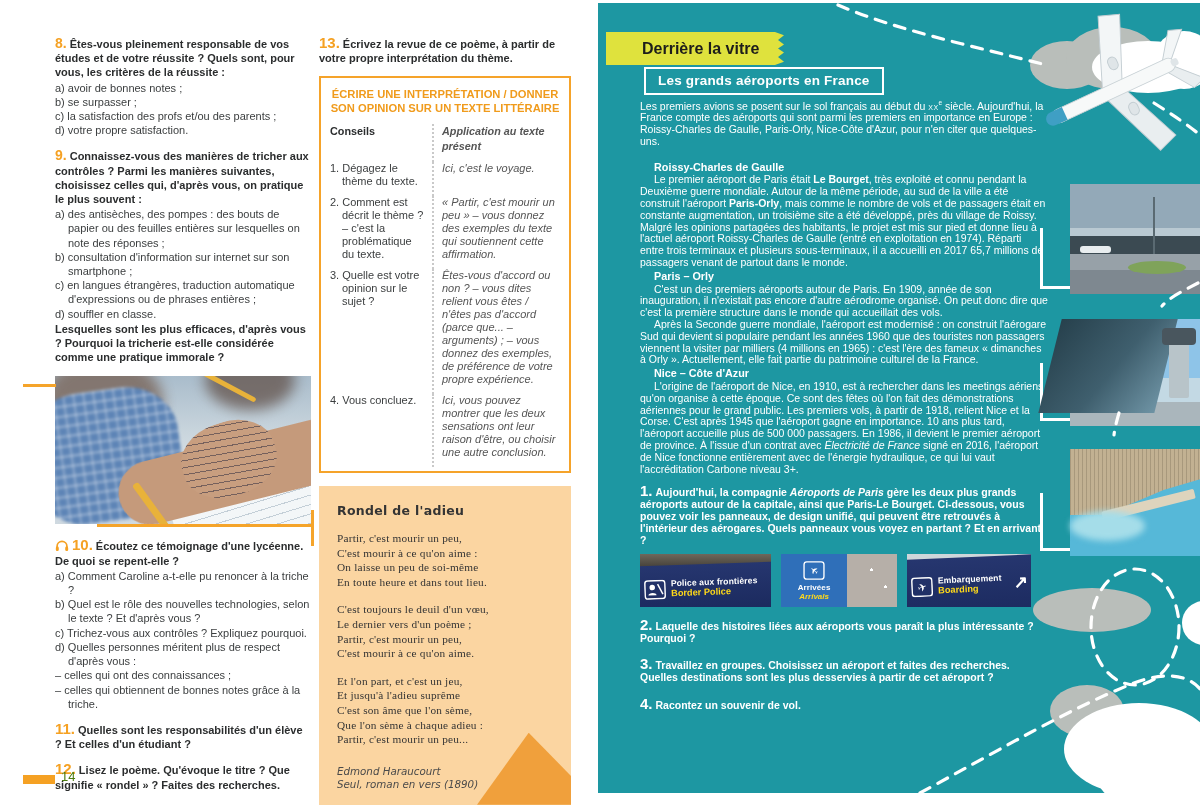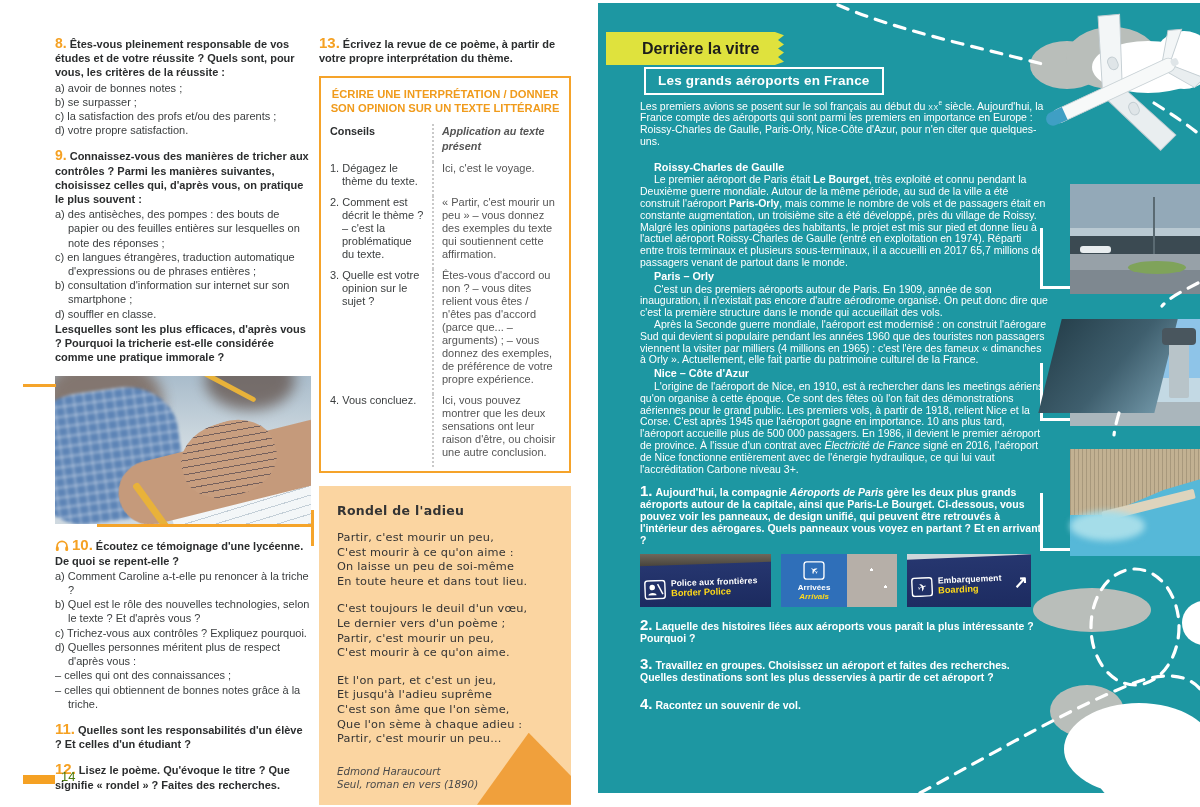--- a/index.html
+++ b/index.html
@@ -44,28 +44,28 @@
   .acc-right{left:256px;top:134px;width:3px;height:36px;}
   .acc-bottom{left:42px;top:148px;width:217px;height:3px;}
 
   
   .guide-table{border:2px solid #f5a32a;padding:9px 9px 4px;margin-top:7px;}
   .gt-title{color:#f09b1c;font-weight:700;text-align:center;font-size:11.2px;line-height:14px;margin-bottom:9px;}
   .gt-grid{display:grid;grid-template-columns:102px 1fr;}
   .gt-h{font-weight:700;font-size:10.8px;padding-bottom:9px;color:#2b2d2e;}
   .gt-c{font-size:11px;line-height:13px;padding-bottom:8px;padding-right:6px;}
   .gt-left{padding-left:12px;text-indent:-12px;}
-  .gt-r{border-left:2px dotted #c9c9c9;padding-left:8px;padding-right:0;color:#555;}
+  .gt-r{border-left:2px dotted #c9c9c9;padding-left:8px;padding-right:0;font-style:italic;color:#555;}
   .gt-h.gt-r{font-style:italic;}
 
   
   .poem{position:relative;margin-top:13px;background:#fbd5a1;padding:18px 18px 14px;min-height:284px;
         font-family:"DejaVu Sans",sans-serif;color:#343434;}
   .poem-title{font-weight:700;font-size:12.5px;margin-bottom:13px;letter-spacing:.3px;}
-  .stanza{white-space:pre-line;font-size:11.3px;line-height:14.6px;margin-bottom:13px;letter-spacing:.2px;}
+  .stanza{white-space:pre-line;font-size:11.3px;line-height:14.6px;margin-bottom:13px;letter-spacing:.2px;font-family:Liberation Serif, serif;}
   .poem-author{margin-top:18px;font-style:italic;font-size:10.3px;line-height:13px;color:#4a4a4a;}
   .poem-source{font-style:italic;font-size:10.3px;line-height:13px;color:#4a4a4a;}
   .poem-fold{position:absolute;right:0;bottom:0;width:94px;height:72px;background:#f0a03c;
         clip-path:polygon(0 100%,55% 0,100% 60%,100% 100%);}
   .pagebar-left{position:absolute;left:14px;top:775px;width:32px;height:9px;background:#f5a123;}
   .pagenum-left{position:absolute;left:52px;top:769px;font-weight:400;font-size:13px;color:#4d7c0f;}
 
   
   .right-page{position:absolute;left:598px;top:3px;width:602px;height:790px;background:#1d97a2;overflow:hidden;color:#fff;}
   .banner{position:absolute;left:8px;top:29px;height:33px;width:178px;background:#dfe23d;color:#1d1d1b;
@@ -133,22 +133,22 @@
         <p class="ex-head"><span class="num">8.</span><span>Êtes-vous pleinement responsable de vos études et de votre réussite ? Quels sont, pour vous, les critères de la réussite :</span></p>
         <div class="item">a) avoir de bonnes notes ;</div>
         <div class="item">b) se surpasser ;</div>
         <div class="item">c) la satisfaction des profs et/ou des parents ;</div>
         <div class="item">d) votre propre satisfaction.</div>
       </div>
 
       <div class="ex">
         <p class="ex-head"><span class="num">9.</span><span>Connaissez-vous des manières de tricher aux contrôles ? Parmi les manières suivantes, choisissez celles qui, d'après vous, on pratique le plus souvent :</span></p>
         <div class="item">a) des antisèches, des pompes : des bouts de papier ou des feuilles entières sur lesquelles on note des réponses ;</div>
+        <div class="item">b) consultation d'information sur internet sur son smartphone ;</div>
         <div class="item">c) en langues étrangères, traduction automatique d'expressions ou de phrases entières ;</div>
-        <div class="item">b) consultation d'information sur internet sur son smartphone ;</div>
         <div class="item">d) souffler en classe.</div>
         <p class="ex-head tail">Lesquelles sont les plus efficaces, d'après vous ? Pourquoi la tricherie est-elle considérée comme une pratique immorale ?</p>
       </div>
 
       <div class="photo-wrap">
         <figure class="photo-cheat">
           <div class="pc-head"></div>
           <div class="pc-head2"></div>
           <div class="pc-shirt"></div>
           <div class="pc-pencil2"></div>

